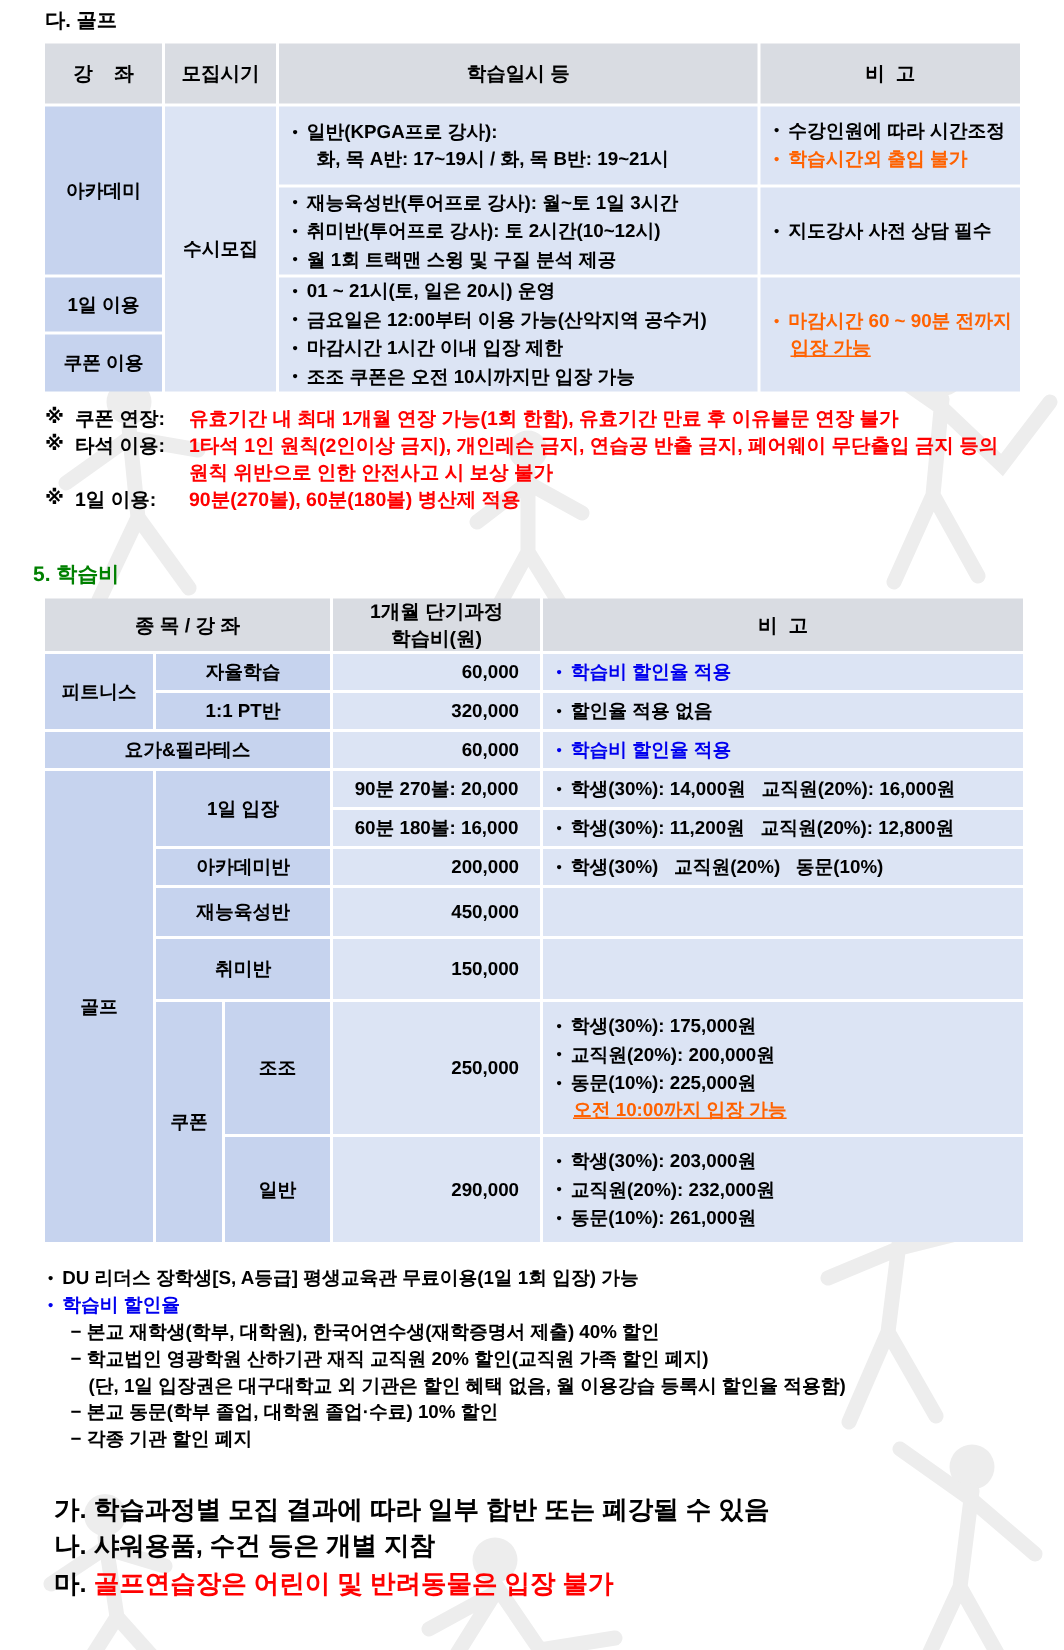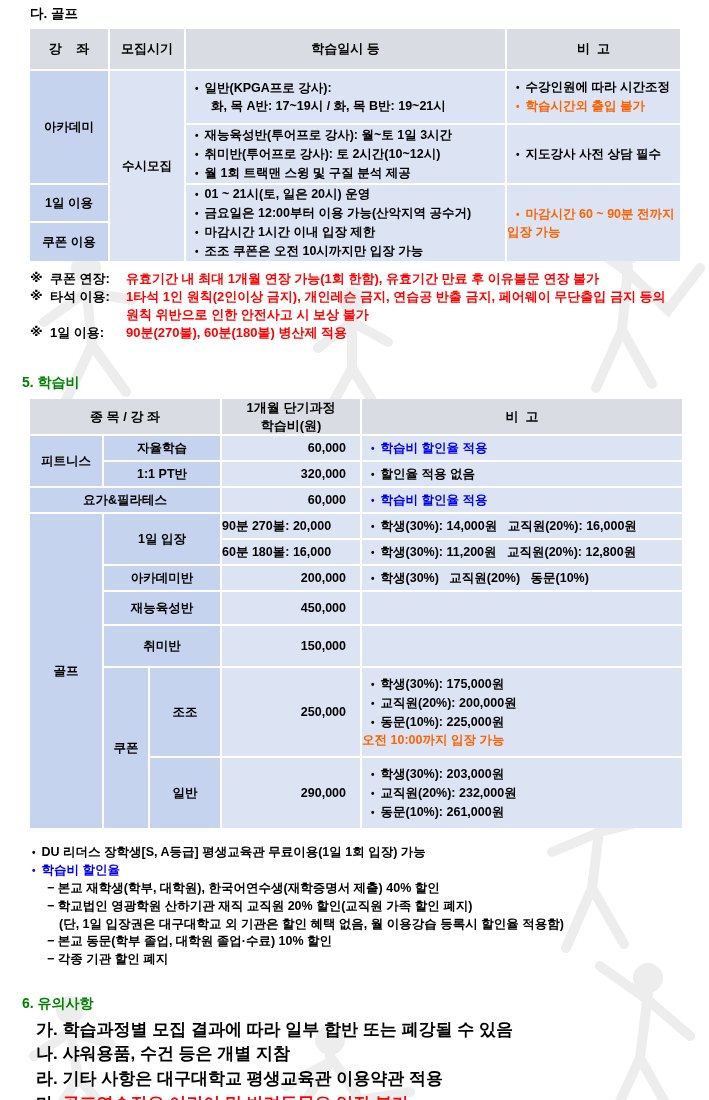--- a/index.html
+++ b/index.html
@@ -24,26 +24,26 @@
   .t1{width:654px;}
   .t2{width:656px;}
   .hdr td{background:var(--header-cell);text-align:center;font-size:13px;}
   .lbl{background:var(--label-cell);text-align:center;}
   .bdy{background:var(--body-cell);}
   .pre{white-space:pre;}
   .prew{white-space:pre-wrap;}
   .bul{display:flex;align-items:flex-start;gap:6px;padding:1px 4px 1px 9px;text-align:left;}
   .bul .b{flex:0 0 auto;font-size:10px;line-height:1.7;}
   .cont{padding-left:25px;}
-  .cont2{}
+  .cont2{padding-left:20px;text-decoration:underline;}
   .orange{color:var(--orange);}
   .redtx{color:var(--red);}
   .bluetx{color:var(--blue);}
   .fee{text-align:right;padding-right:14px;}
-  .feec{text-align:left;}
+  .feec{text-align:center;}
   .foot{margin:7px 0 0 2px;font-size:13px;}
   .fn{display:flex;align-items:flex-start;}
   .fn .mk{flex:0 0 20px;}
   .fn .lb{flex:0 0 76px;}
   .fn .tx{flex:1 1 auto;color:var(--red);}
   .sec-title{color:var(--green);font-size:14px;margin:0 0 5px -6px;}
   .sec5{margin-top:32px;}
   .disc{margin:14px 0 0 4px;font-size:12.5px;line-height:1.42;}
   .disc .row{display:flex;gap:6px;align-items:flex-start;}
   .disc .b{flex:0 0 auto;font-size:10px;line-height:1.8;}
@@ -338,22 +338,20 @@
       <span>학습비 할인율</span>
     </div>
     <div class="ind">− 본교 재학생(학부, 대학원), 한국어연수생(재학증명서 제출) 40% 할인</div>
     <div class="ind">− 학교법인 영광학원 산하기관 재직 교직원 20% 할인(교직원 가족 할인 폐지)</div>
     <div class="ind2">(단, 1일 입장권은 대구대학교 외 기관은 할인 혜택 없음, 월 이용강습 등록시 할인율 적용함)</div>
     <div class="ind">− 본교 동문(학부 졸업, 대학원 졸업·수료) 10% 할인</div>
     <div class="ind">− 각종 기관 할인 폐지</div>
   </div>
 
   <div class="sec6">
-    <div class="sec-title">6. 유의사항</div>
     <div class="notice-items">
       <div><span>가. 학습과정별 모집 결과에 따라 일부 합반 또는 폐강될 수 있음</span><span class="redtx"></span></div>
       <div><span>나. 샤워용품, 수건 등은 개별 지참</span><span class="redtx"></span></div>
-      <div><span>라. 기타 사항은 대구대학교 평생교육관 이용약관 적용</span><span class="redtx"></span></div>
       <div><span>마. </span><span class="redtx">골프연습장은 어린이 및 반려동물은 입장 불가</span></div>
     </div>
   </div>
 
 </div>
 
 </body></html>

